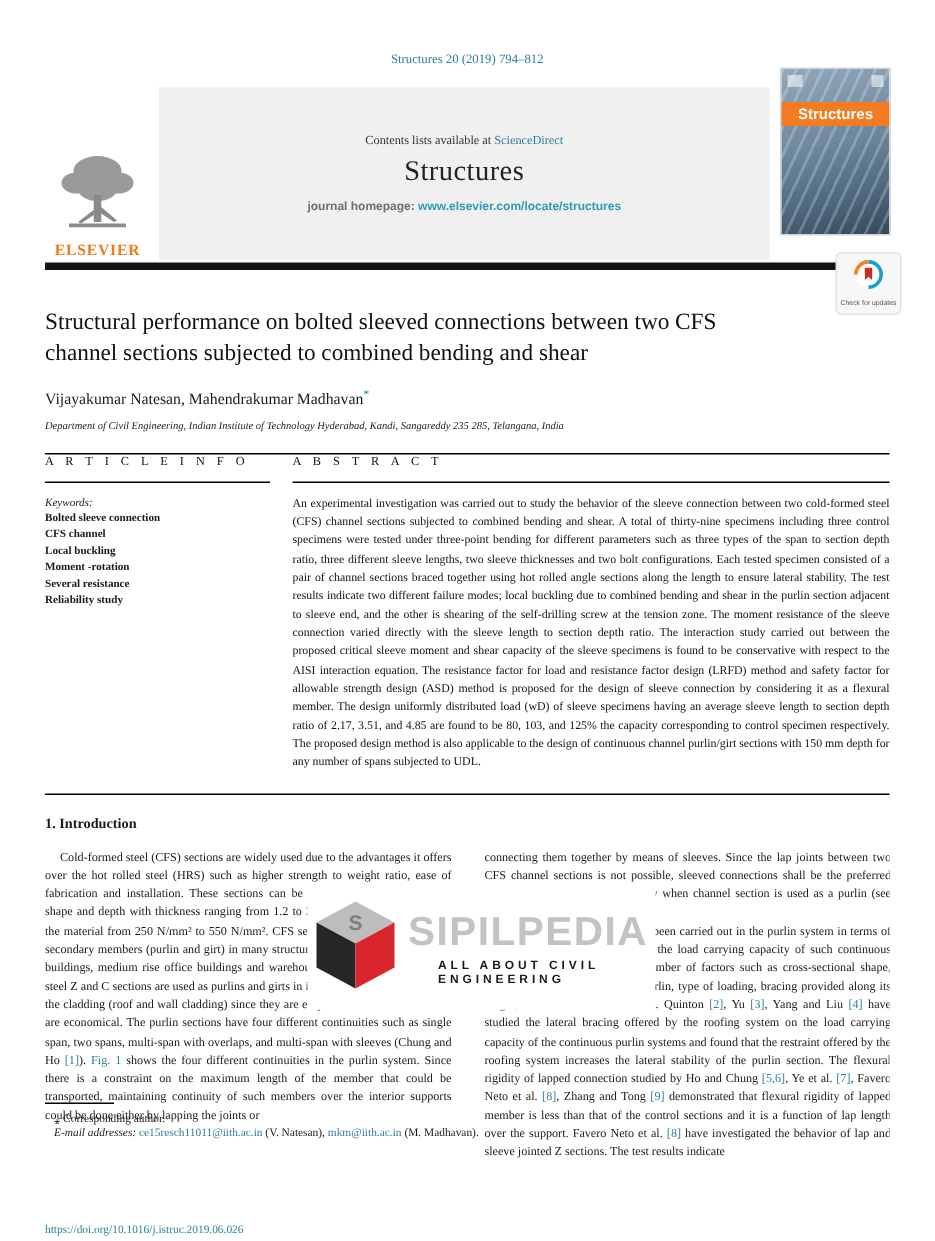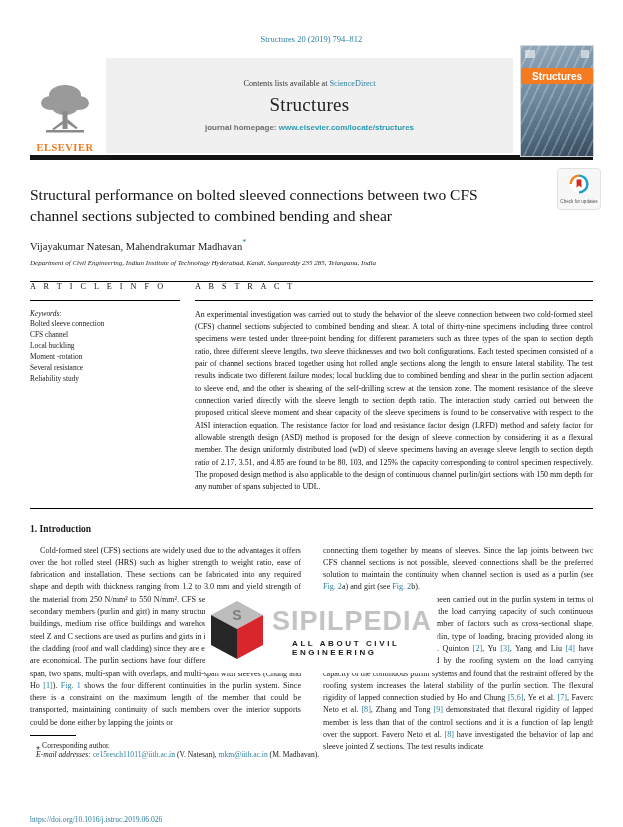--- a/index.html
+++ b/index.html
@@ -9,21 +9,21 @@
 
   
   .citation{margin-top:34px;text-align:center;font-size:8.5px;color:#2e7f9f;}
 
   
   .banner{position:relative;margin-top:14px;display:flex;align-items:stretch;}
   .elsevier{width:70px;display:flex;flex-direction:column;align-items:center;justify-content:flex-end;}
   .elsevier .word{font-size:10.5px;font-weight:bold;color:#ef7a1a;letter-spacing:.5px;margin-top:1px;}
   .graybox{flex:1;background:#f0f0f0;margin-left:6px;margin-right:80px;
            display:flex;flex-direction:column;align-items:center;justify-content:center;
-           padding:6px 4px;height:83px;}
+           padding:16px 4px;height:83px;}
   .contents-line{font-size:8.2px;color:#333;}
   .contents-line .lnk{color:#2e7f9f;}
   .journal-title{font-size:19px;color:#222;margin:6px 0 7px 0;letter-spacing:.3px;}
   .homepage-line{font-family:"Liberation Sans",sans-serif;font-size:8px;font-weight:bold;color:#6d6d6d;}
   .homepage-line .lnk{color:#2e9ab0;font-weight:bold;}
   .blackbar{height:5px;background:#141414;margin-top:2px;}
 
   
   .cover{position:absolute;right:0;top:-12px;width:72px;height:110px;z-index:3;
          background:linear-gradient(165deg,#8aa2b5 0%,#5f7answer 40%,#55718a 60%,#3c5064 100%);
@@ -50,21 +50,21 @@
 
   .rule-heavy{border:none;border-top:1.5px solid #000;margin:14px 0 0 0;}
 
   
   .info-abs{display:flex;margin-top:0;min-height:206px;}
   .info-col{width:150px;flex:none;}
   .abs-col{flex:1;margin-left:15px;}
   .sec-head{font-size:8.2px;letter-spacing:3px;color:#111;}
   .head-rule{border:none;border-top:1px solid #000;margin:9px 0 8px 0;}
   .kw-label{font-style:italic;font-size:7.4px;}
-  .kw{font-size:7.4px;line-height:1.5;}
+  .kw{font-size:7.4px;line-height:1.5;font-weight:bold;}
   .abstract{font-size:7.9px;line-height:1.56;text-align:justify;color:#111;}
 
   
   .intro-head{margin-top:15px;font-size:9.5px;font-weight:bold;}
   .cols{display:flex;gap:22px;margin-top:11px;height:218px;overflow:hidden;}
   .col{width:271px;flex:none;font-size:8.1px;line-height:1.52;text-align:justify;}
   .col p{margin:0;}
   .col p.indent{text-indent:10px;}
   .lnk{color:#2e7f9f;}
 

